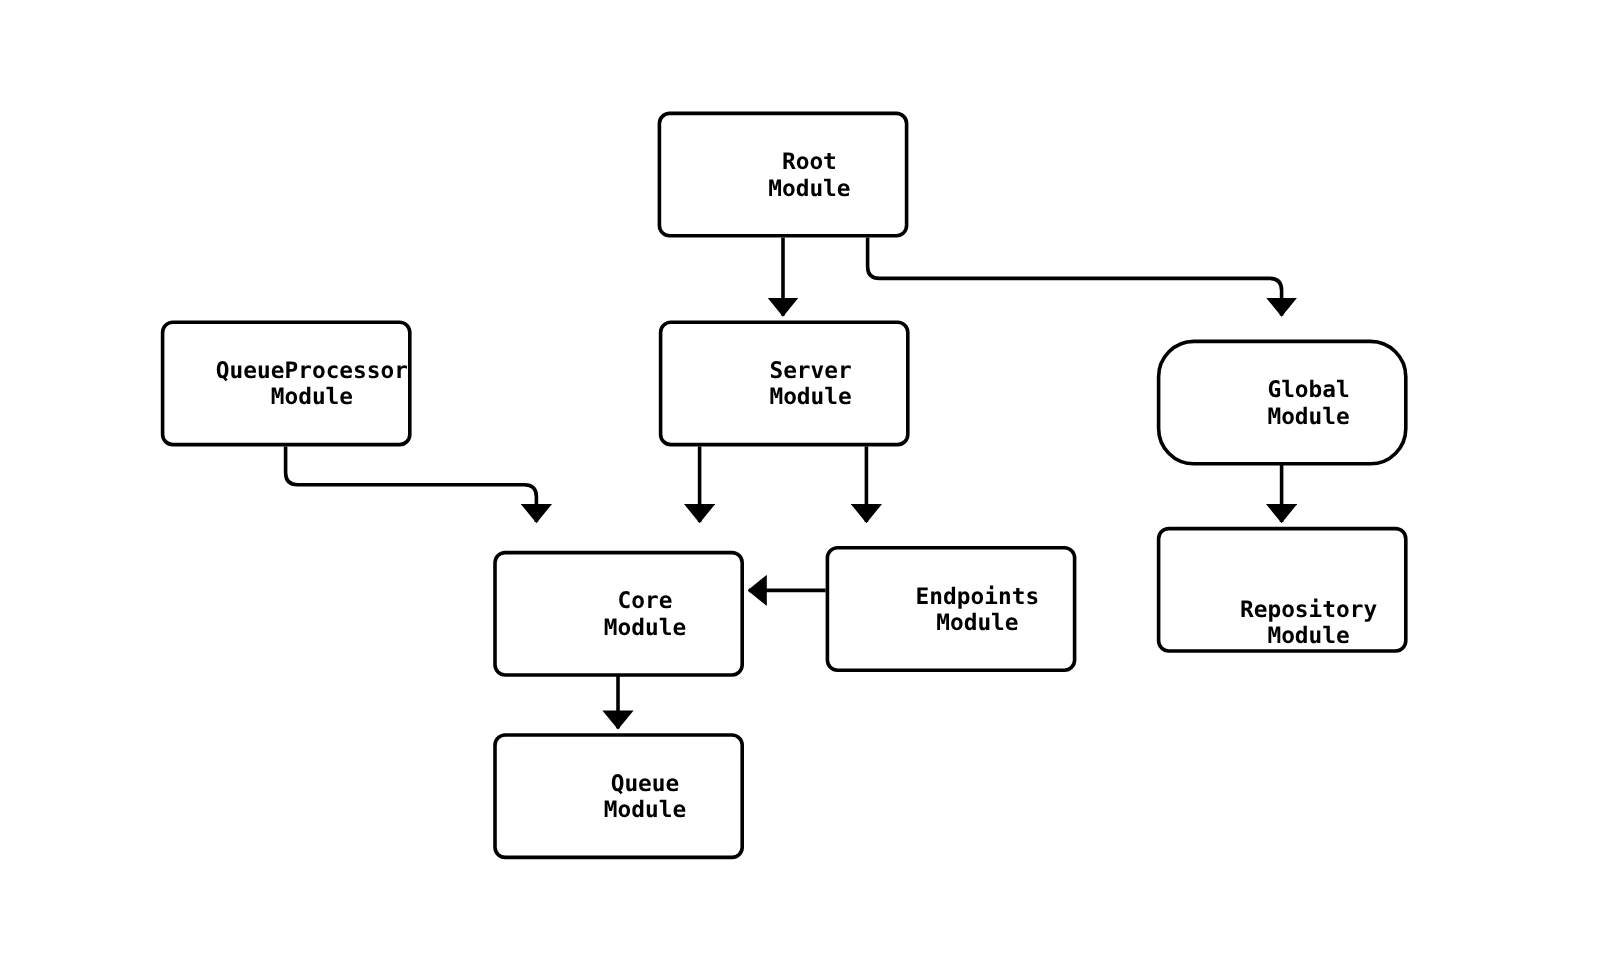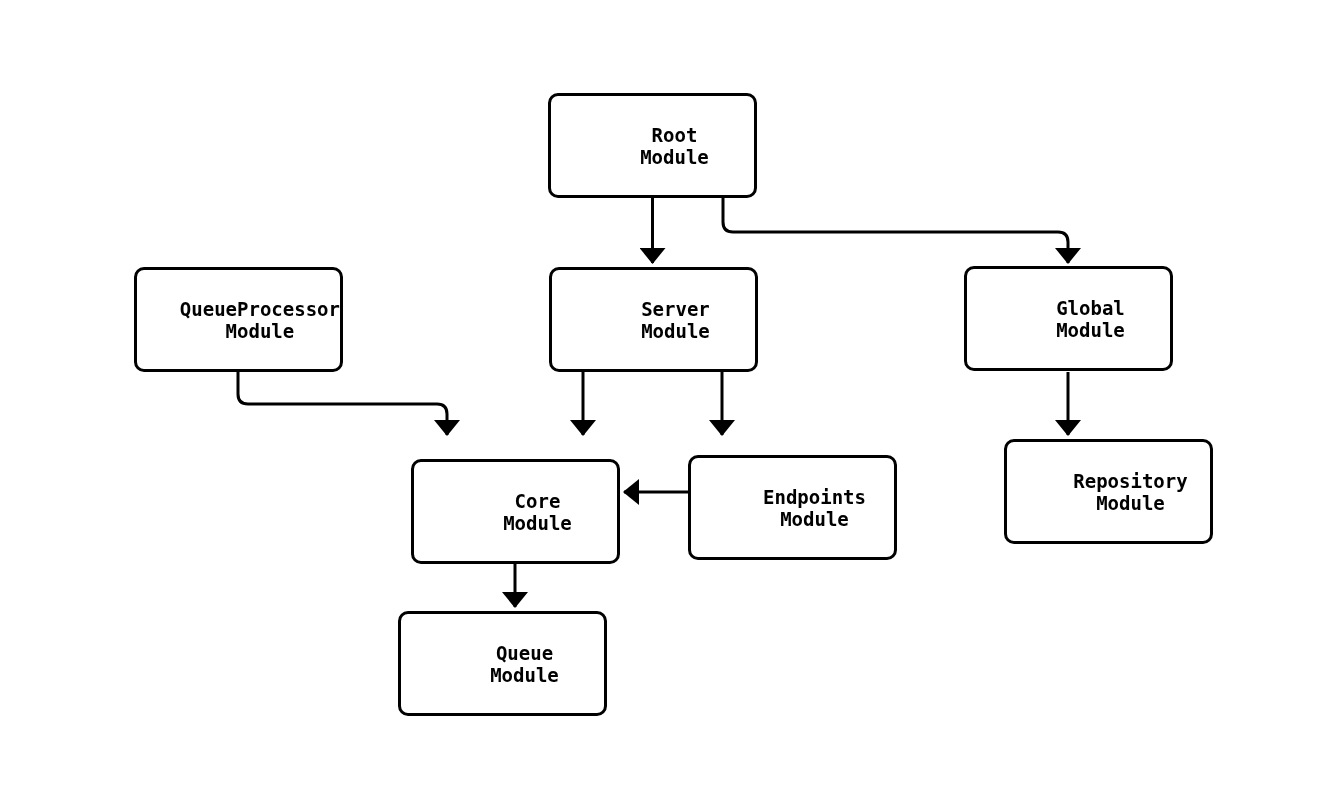--- a/index.html
+++ b/index.html
@@ -38,25 +38,25 @@
     font-weight: bold;
     font-size: 19px;
     line-height: 22px;
     color: #000000;
     white-space: pre-line;
   }
   
   .n-root          { left: 548px; top: 93px;  }
   .n-queueprocessor{ left: 134px; top: 267px; justify-content: flex-end; }
   .n-server        { left: 549px; top: 267px; }
-  .n-global        { left: 964px; top: 266px; }
+  .n-global        { left: 964px; top: 283px; border-radius: 31px; }
   .n-core          { left: 411px; top: 439px; margin-top: 20px; }
   .n-endpoints     { left: 688px; top: 455px; }
-  .n-repository    { left: 1004px; top: 439px; }
-  .n-queue         { left: 398px; top: 611px; }
+  .n-repository    { left: 964px; top: 439px; align-items: flex-end; }
+  .n-queue         { left: 411px; top: 611px; }
 </style>
 </head>
 <body>
 
 <div class="canvas">
 
   <svg class="edges" width="1337" height="809" viewBox="0 0 1337 809">
     <defs>
       <marker id="arrow" viewBox="0 0 16 26" markerUnits="userSpaceOnUse" markerWidth="16" markerHeight="26" refX="15" refY="13" orient="auto">
         <polygon points="0,0 16,13 0,26" fill="#000000"></polygon>

